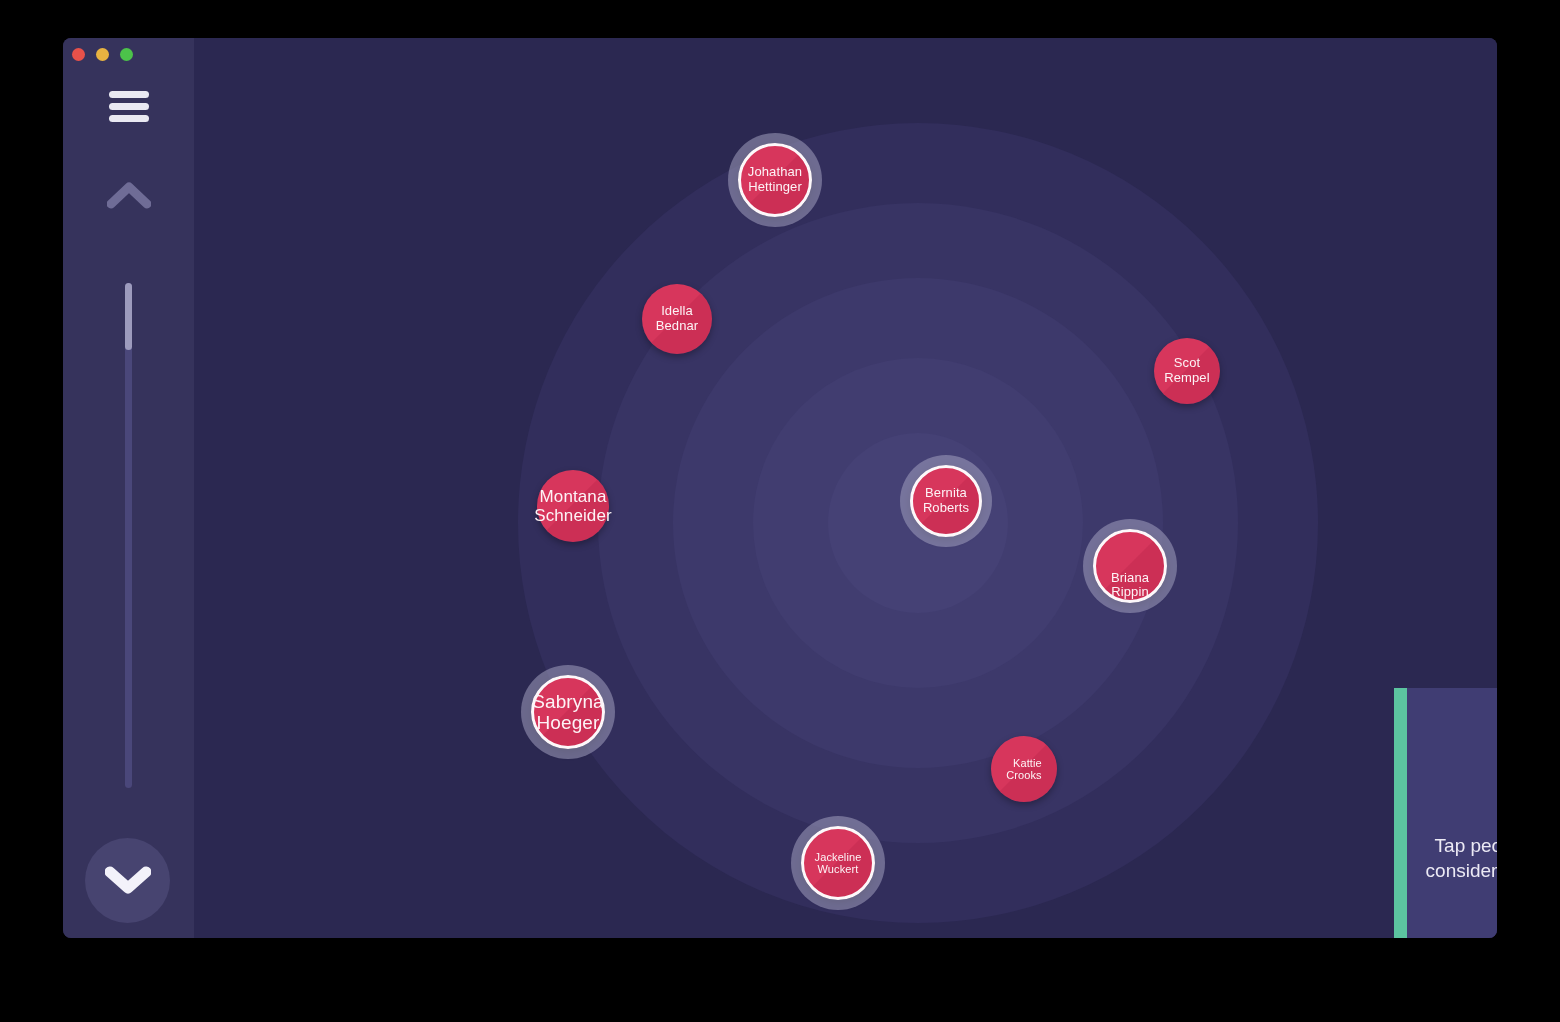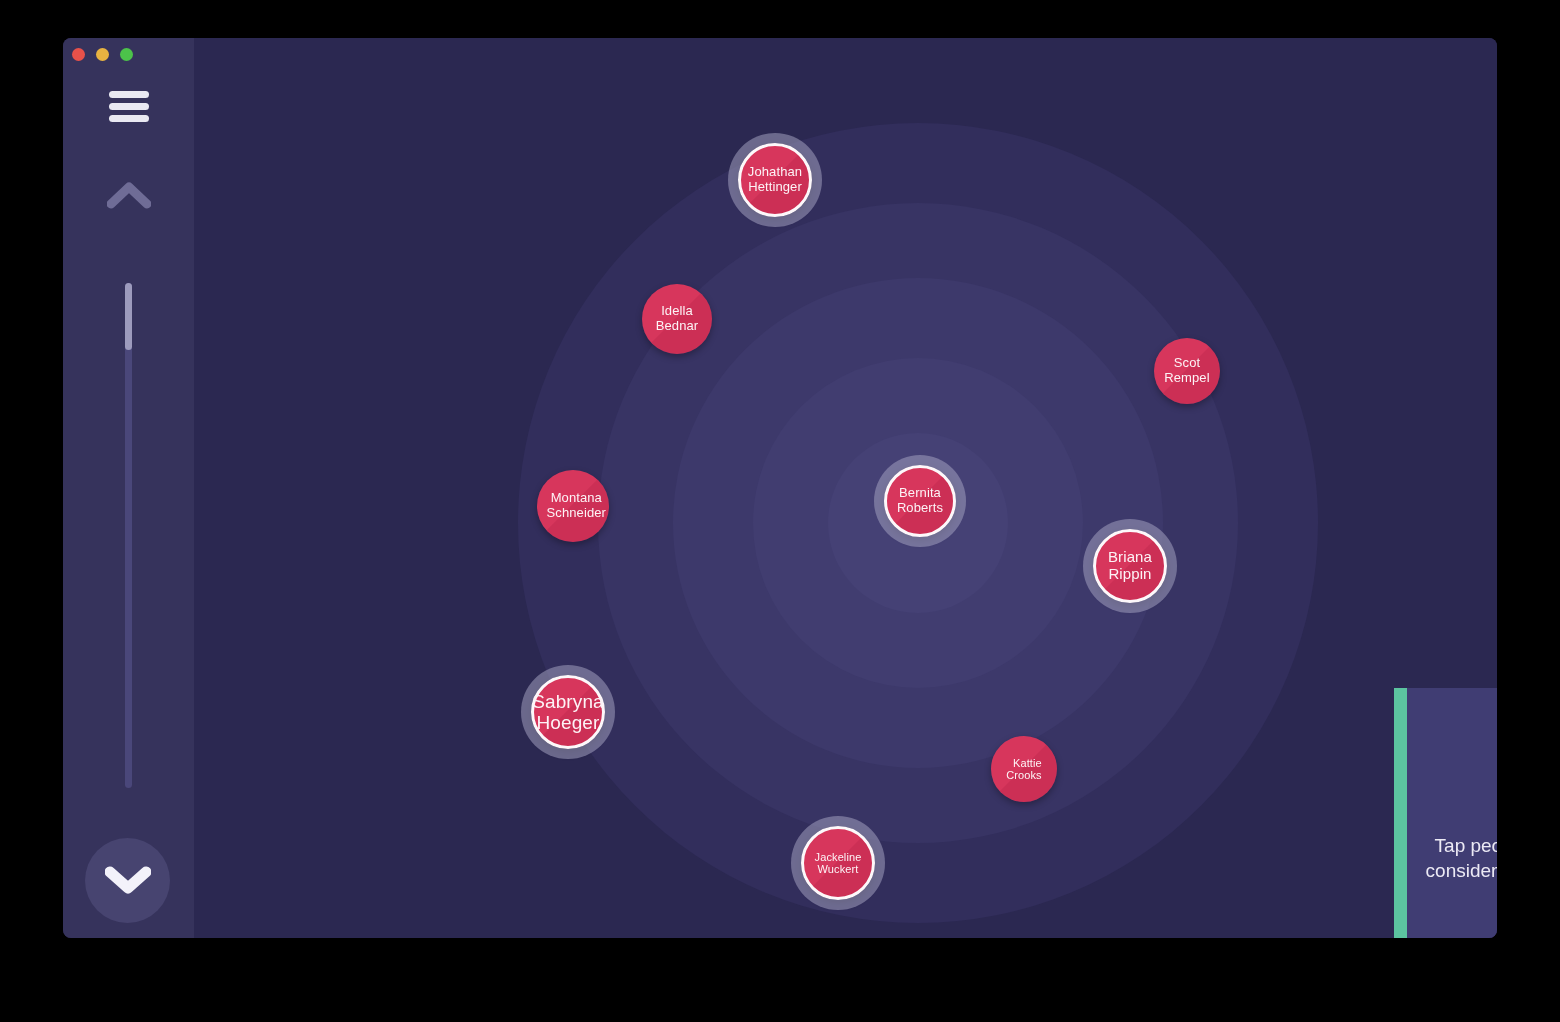--- a/index.html
+++ b/index.html
@@ -226,27 +226,27 @@
       <div id="bubbles-layer">
           <div class="bubble ringed" title="Johathan Hettinger" style="left: 581px; top: 142px; width: 74px; height: 74px; font-size: 13px;">
             <span class="bname">Johathan<br>Hettinger</span>
           </div>
           <div class="bubble" title="Idella Bednar" style="left: 483px; top: 281px; width: 70px; height: 70px; font-size: 13px;">
             <span class="bname">Idella<br>Bednar</span>
           </div>
           <div class="bubble" title="Scot Rempel" style="left: 993px; top: 333px; width: 66px; height: 66px; font-size: 13px;">
             <span class="bname">Scot<br>Rempel</span>
           </div>
-          <div class="bubble" title="Montana Schneider" style="left: 379px; top: 468px; width: 72px; height: 72px; font-size: 13px; justify-content: flex-end;">
+          <div class="bubble" title="Montana Schneider" style="left: 379px; top: 468px; width: 72px; height: 72px; font-size: 17px;">
             <span class="bname">Montana<br>Schneider</span>
           </div>
-          <div class="bubble ringed" title="Bernita Roberts" style="left: 726px; top: 463px; width: 72px; height: 72px; font-size: 13px; align-items: center;">
+          <div class="bubble ringed" title="Bernita Roberts" style="left: 752px; top: 463px; width: 72px; height: 72px; font-size: 13px; align-items: center;">
             <span class="bname">Bernita<br>Roberts</span>
           </div>
-          <div class="bubble ringed" title="Briana Rippin" style="left: 936px; top: 528px; width: 74px; height: 74px; font-size: 15px;">
+          <div class="bubble ringed" title="Briana Rippin" style="left: 936px; top: 528px; width: 74px; height: 74px; font-size: 13px; align-items: flex-end;">
             <span class="bname">Briana<br>Rippin</span>
           </div>
           <div class="bubble ringed" title="Sabryna Hoeger" style="left: 374px; top: 674px; width: 74px; height: 74px; font-size: 19px;">
             <span class="bname">Sabryna<br>Hoeger</span>
           </div>
           <div class="bubble" title="Kattie Crooks" style="left: 830px; top: 731px; width: 66px; height: 66px; font-size: 11px; text-align: right;">
             <span class="bname">Kattie<br>Crooks</span>
           </div>
           <div class="bubble ringed" title="Jackeline Wuckert" style="left: 644px; top: 825px; width: 74px; height: 74px; font-size: 11px;">
             <span class="bname">Jackeline<br>Wuckert</span>

